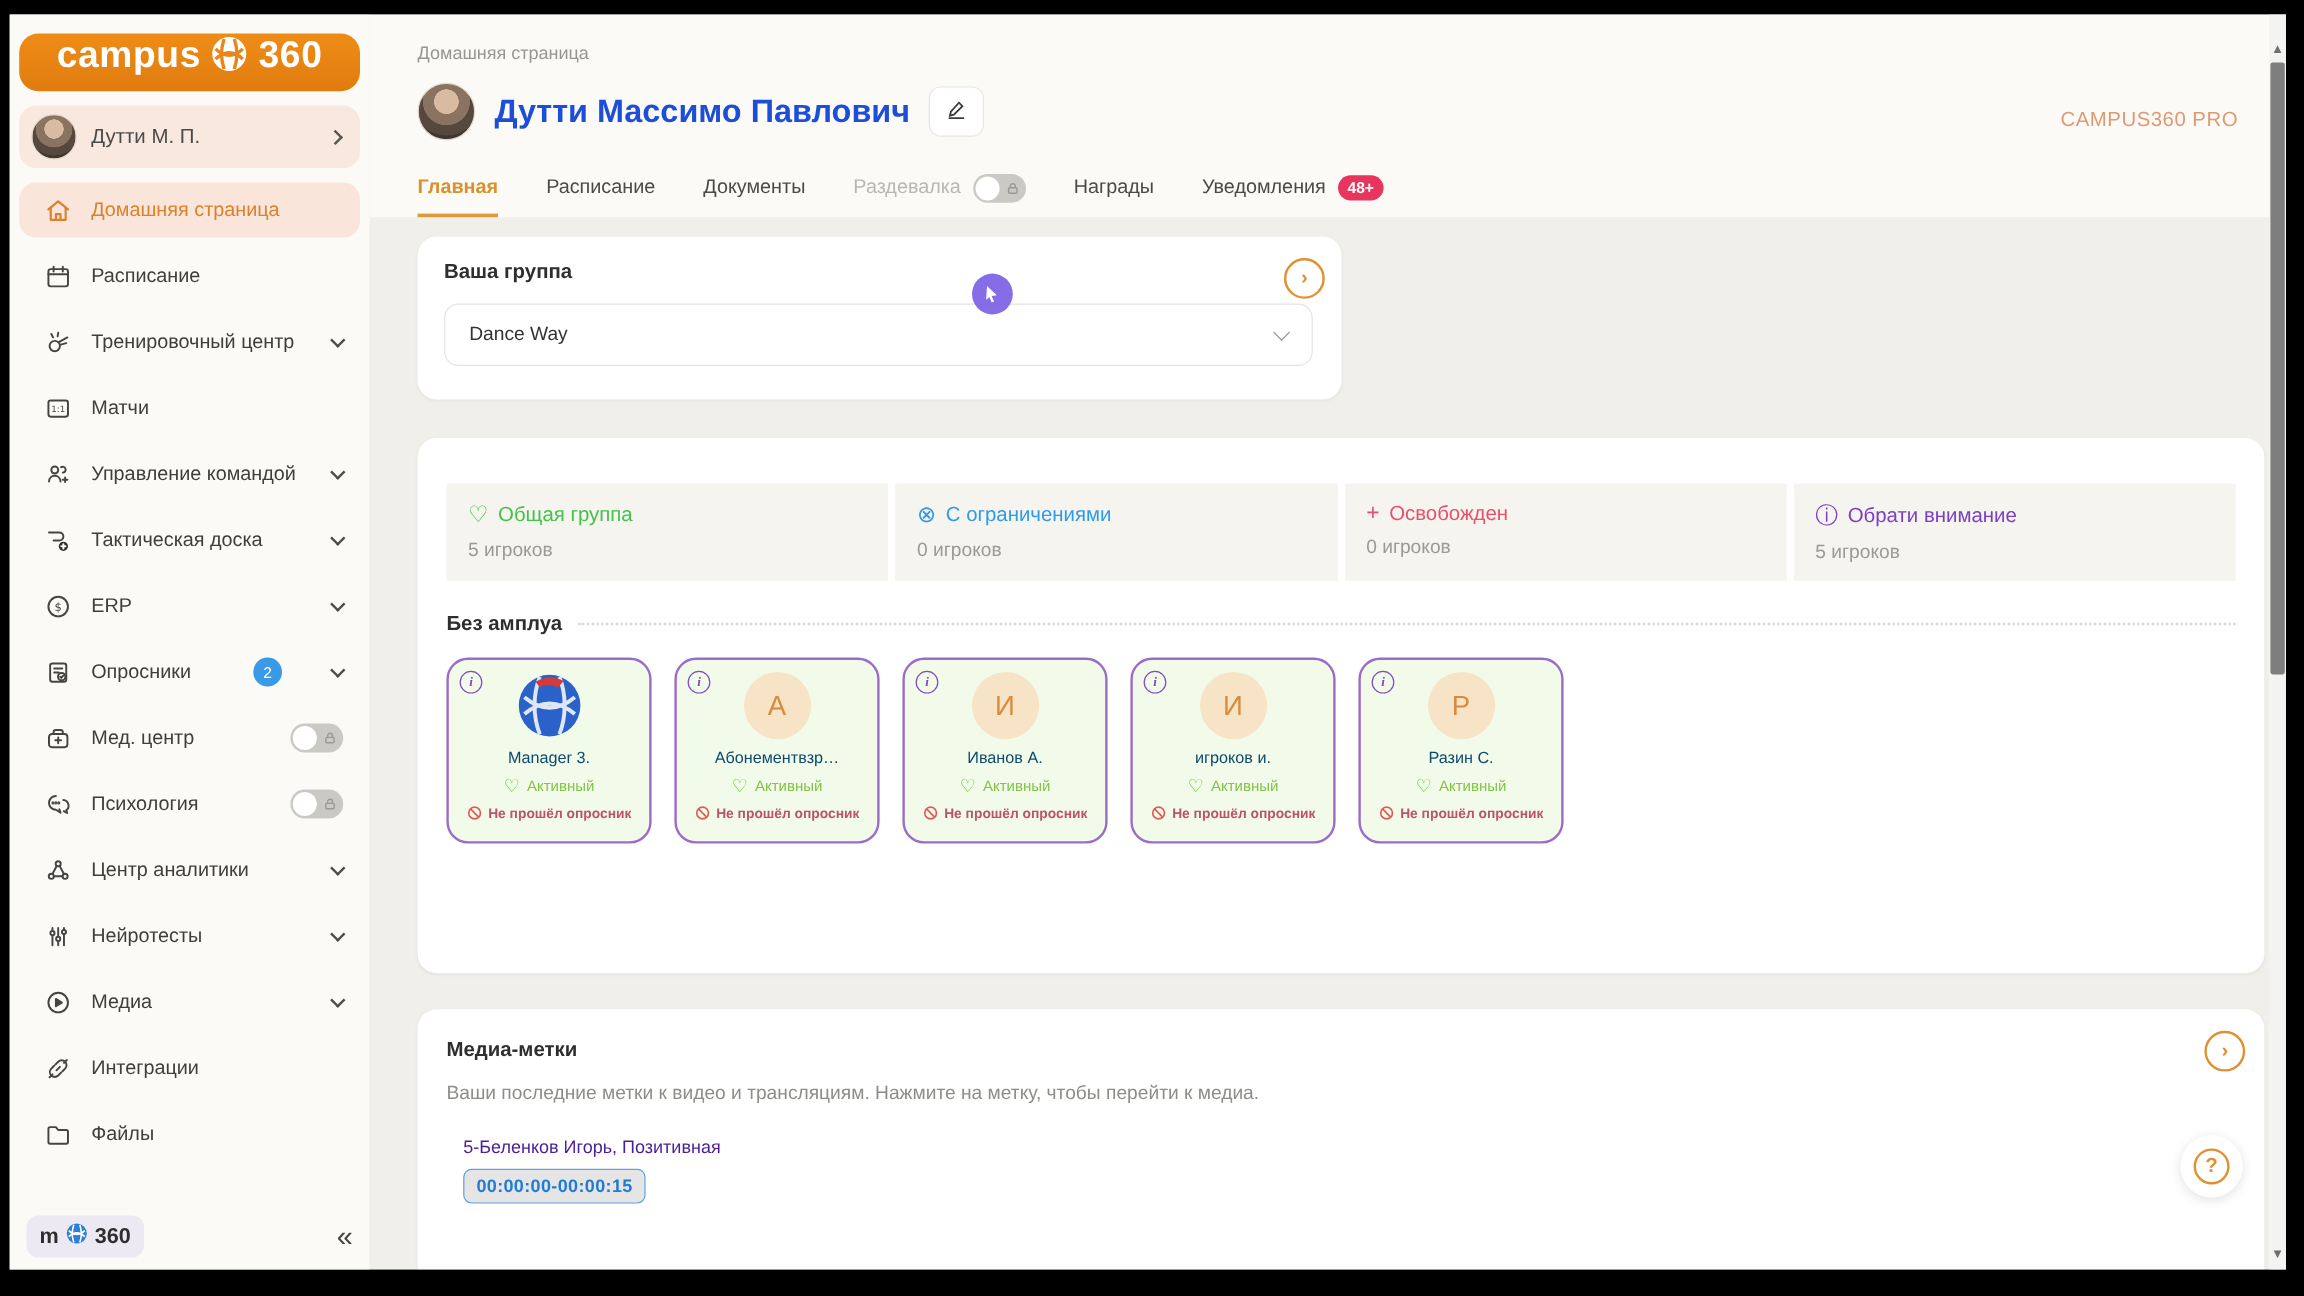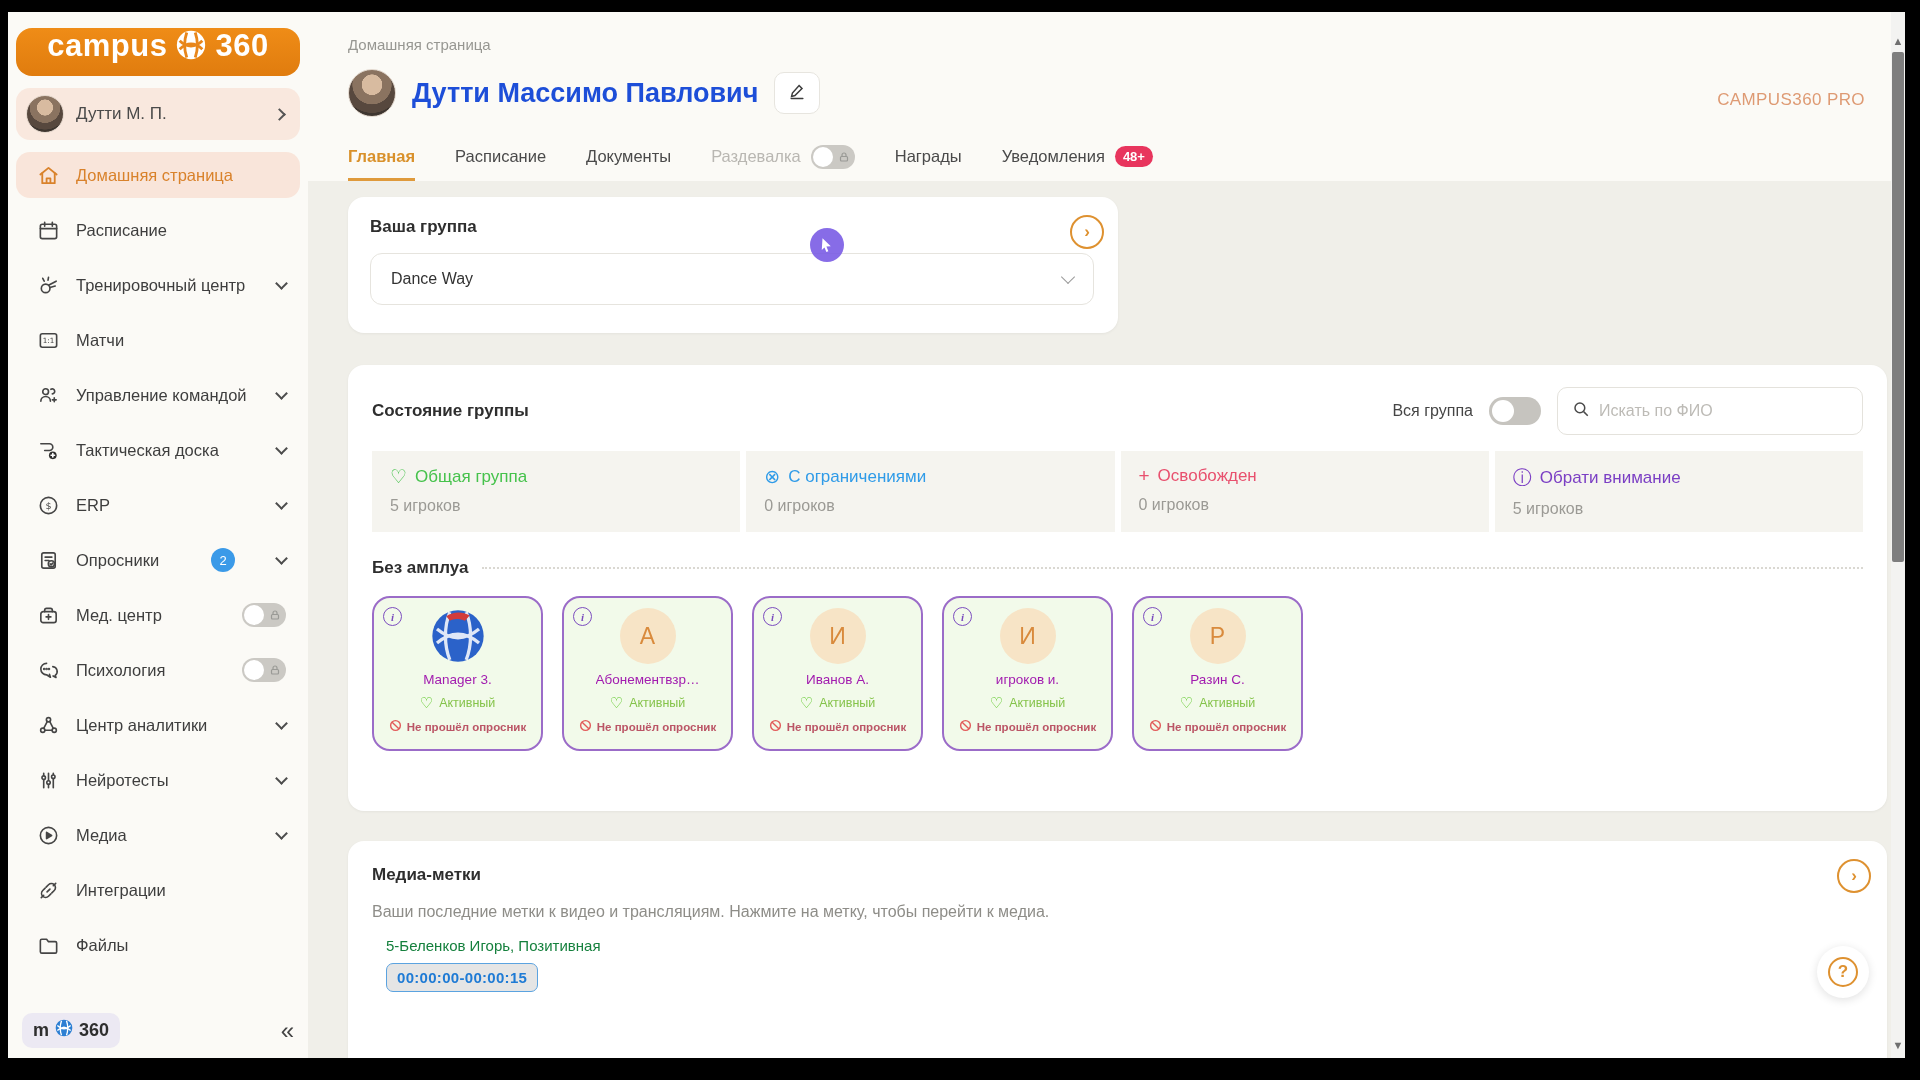--- a/index.html
+++ b/index.html
@@ -65,28 +65,28 @@
   .stat-cell { flex:1; background:#F5F4EF; padding:14px 18px; cursor:pointer; }
   .stat-top { display:flex; align-items:center; gap:8px; font-size:17px; }
   .stat-count { margin-top:9px; font-size:16px; color:#9B9A95; }
   .role-row { margin-top:26px; display:flex; align-items:center; gap:14px; }
   .role-label { font-size:17px; font-weight:bold; color:#2E2E2E; white-space:nowrap; }
   .role-line { flex:1; border-top:2px dotted #DAD8D2; }
   .players { margin-top:18px; display:flex; gap:19px; }
   .player-card { width:171px; height:155px; background:#F2FAEA; border:2px solid #9B6CC8; border-radius:18px; position:relative; display:flex; flex-direction:column; align-items:center; padding-top:10px; cursor:pointer; }
   .info-icon { position:absolute; left:9px; top:9px; width:19px; height:19px; border:1.6px solid #7C4DBF; border-radius:50%; color:#7C4DBF; font-size:11px; display:flex; align-items:center; justify-content:center; font-family:"Liberation Serif",serif; font-style:italic; font-weight:bold; }
   .p-avatar { width:56px; height:56px; border-radius:50%; background:#F7E4C6; display:flex; align-items:center; justify-content:center; font-size:23px; color:#D98A3C; }
-  .p-name { margin-top:8px; font-size:13.5px; color:#a21caf; max-width:150px; white-space:nowrap; overflow:hidden; text-overflow:ellipsis; }
+  .p-name { margin-top:8px; font-size:13.5px; color:#0c4a6e; max-width:150px; white-space:nowrap; overflow:hidden; text-overflow:ellipsis; }
   .p-status { margin-top:7px; font-size:12.5px; color:#85C34A; display:flex; align-items:center; gap:6px; }
   .p-status .hrt { color:#52C41A; font-size:15px; }
   .p-warn { margin-top:7px; font-size:11.5px; color:#BB5566; display:flex; align-items:center; gap:5px; font-weight:bold; }
 
   .media-card { margin-top:30px; width:1539px; height:250px; padding:24px 24px; position:relative; }
   .media-desc { margin-top:18px; font-size:16px; color:#8E8D88; }
-  .media-tag-name { margin-top:16px; margin-left:14px; font-size:15px; color:#15803d; }
+  .media-tag-name { margin-top:27px; margin-left:14px; font-size:15px; color:#4c1d95; }
   .time-badge { display:inline-flex; margin-top:9px; margin-left:14px; font-size:15px; font-weight:bold; color:#1F7BD5; background:#e5e5e5; border:1.5px solid #5BA3E0; border-radius:7px; padding:5px 10px; letter-spacing:.3px; cursor:pointer; }
   .media-card .arrow-circle { position:absolute; right:16px; top:18px; }
 
   .pro-label { position:absolute; right:40px; top:78px; font-size:17px; color:#DE9A73; letter-spacing:.4px; }
 
   
   .help-fab { position:absolute; right:36px; bottom:60px; width:52px; height:52px; background:#fff; border-radius:50%; box-shadow:0 2px 10px rgba(0,0,0,.12); display:flex; align-items:center; justify-content:center; cursor:pointer; }
   .help-inner { width:30px; height:30px; border:2px solid #DE9130; border-radius:50%; color:#DE9130; font-size:17px; font-weight:bold; display:flex; align-items:center; justify-content:center; }
   .cursor-dot { position:absolute; left:802px; top:216px; width:34px; height:34px; background:rgba(118,88,228,.88); border-radius:50%; display:flex; align-items:center; justify-content:center; pointer-events:none; }
 
@@ -359,36 +359,20 @@
       <section class="card group-card">
         <div class="card-title">Ваша группа</div>
         <div class="arrow-circle">›</div>
         <div class="select">
           <span>Dance Way</span>
           <span class="sel-chev"></span>
         </div>
       </section>
 
       <section class="card status-card">
-        <div class="status-head">
-          <div class="card-title">Состояние группы</div>
-          <div class="status-right">
-            <span class="all-label">Вся группа</span>
-            <span class="big-toggle">
-                <span class="knob"></span>
-              </span>
-            <span class="search-box">
-              <span><svg width="18" height="18" viewBox="0 0 24 24" fill="none" stroke="#4a4a4a" stroke-width="2">
-                    <circle cx="10.5" cy="10.5" r="6.5"></circle>
-                    <path d="M15.5 15.5 L21 21"></path>
-                  </svg></span>
-              <input type="text" placeholder="Искать по ФИО" style="">
-            </span>
-          </div>
-        </div>
 
         <div class="stats-row" id="stats">
             <div class="stat-cell">
               <div class="stat-top" style="color:#45C24B">
                 <span style="font-size:19px">♡</span>
                 <span>Общая группа</span>
               </div>
               <div class="stat-count">5 игроков</div>
             </div>
             <div class="stat-cell">

